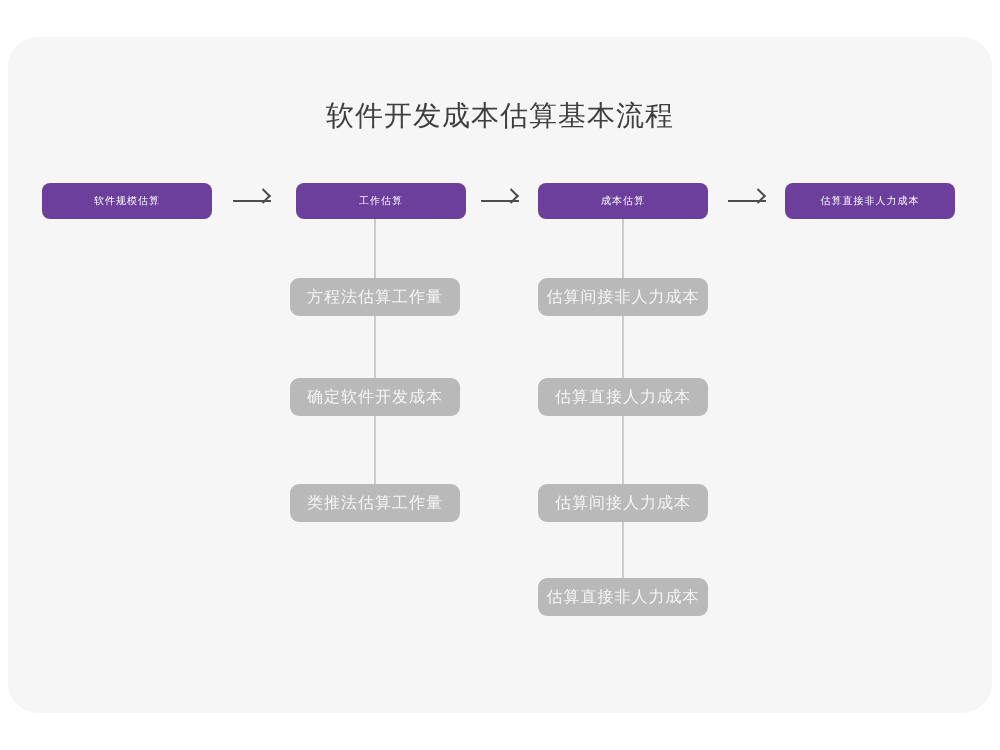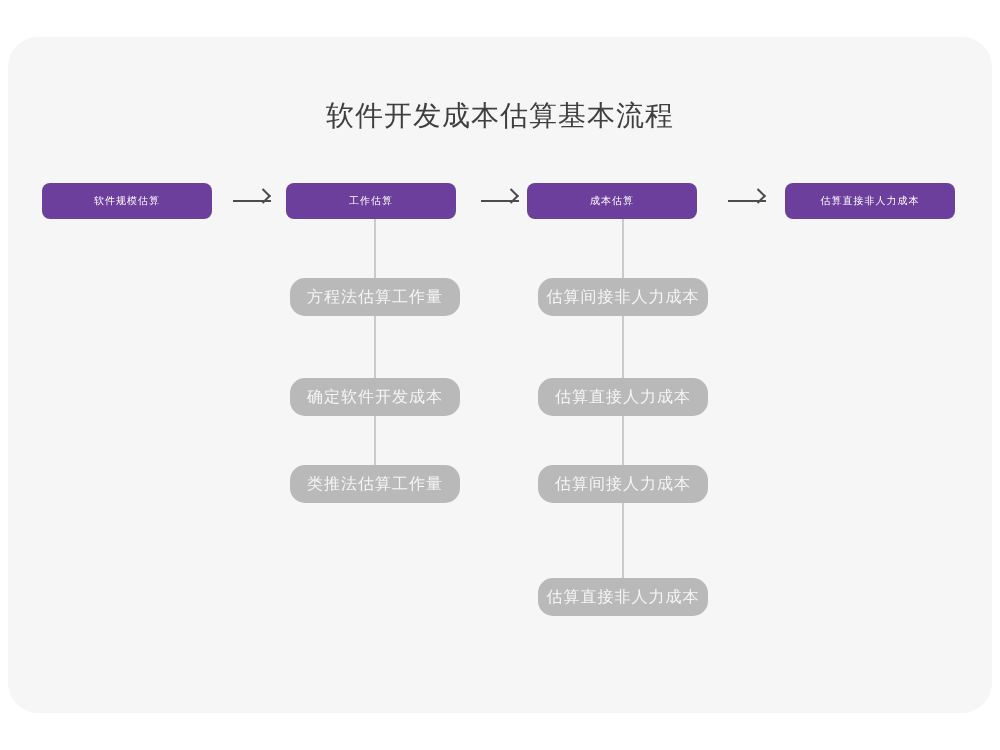--- a/index.html
+++ b/index.html
@@ -39,22 +39,22 @@
     border-radius: 8px;
     color: #FFFFFF;
     font-size: 10px;
     display: flex;
     align-items: center;
     justify-content: center;
     letter-spacing: 1px;
     z-index: 2;
   }
   .stage-1 { left: 34px;  }   
-  .stage-2 { left: 278px; }   
-  .stage-3 { left: 519px; text-align: right; }   
+  .stage-2 { left: 288px; }   
+  .stage-3 { left: 530px; text-align: right; }   
   .stage-4 { left: 777px; }   
 
   .arrow {
     position: absolute;
     top: 163px;               
     width: 38px; height: 2px;
     background: #4D4D4D;
     z-index: 2;
   }
   .arrow::after {
@@ -77,34 +77,34 @@
     background: #CBCBCB;
     z-index: 1;
   }
   .connector-a { left: 366px; top: 182px; height: 278px; } 
   .connector-b { left: 614px; top: 182px; height: 378px; } 
 
   .sub-box {
     position: absolute;
     width: 170px; height: 38px;
     background: #B9B9B9;
-    border-radius: 15px;
+    border-radius: 9px;
     color: #F5F5F5;
     font-size: 16px;
     display: flex;
     align-items: center;
     justify-content: center;
     letter-spacing: 1px;
     z-index: 2;
   }
   .col-a { left: 282px; }     
   .col-b { left: 530px; }     
   .row-1 { top: 241px; }      
   .row-2 { top: 341px; }      
-  .row-3 { top: 428px; }      
+  .row-3 { top: 447px; }      
   .row-4 { top: 541px; }      
 </style>
 </head>
 <body>
 
 <div class="canvas">
   <div class="card">
 
     <div class="page-title">软件开发成本估算基本流程</div>
 

